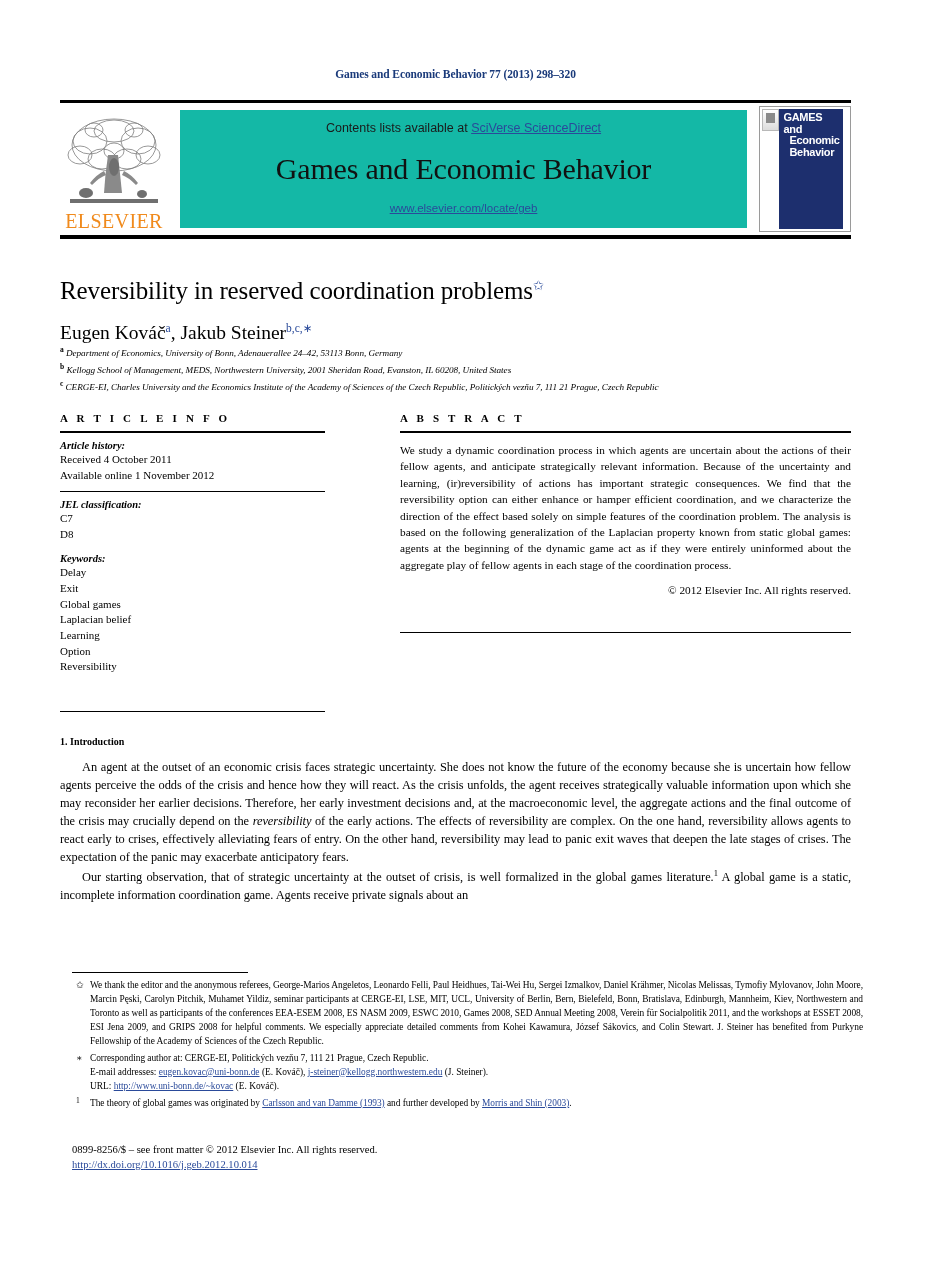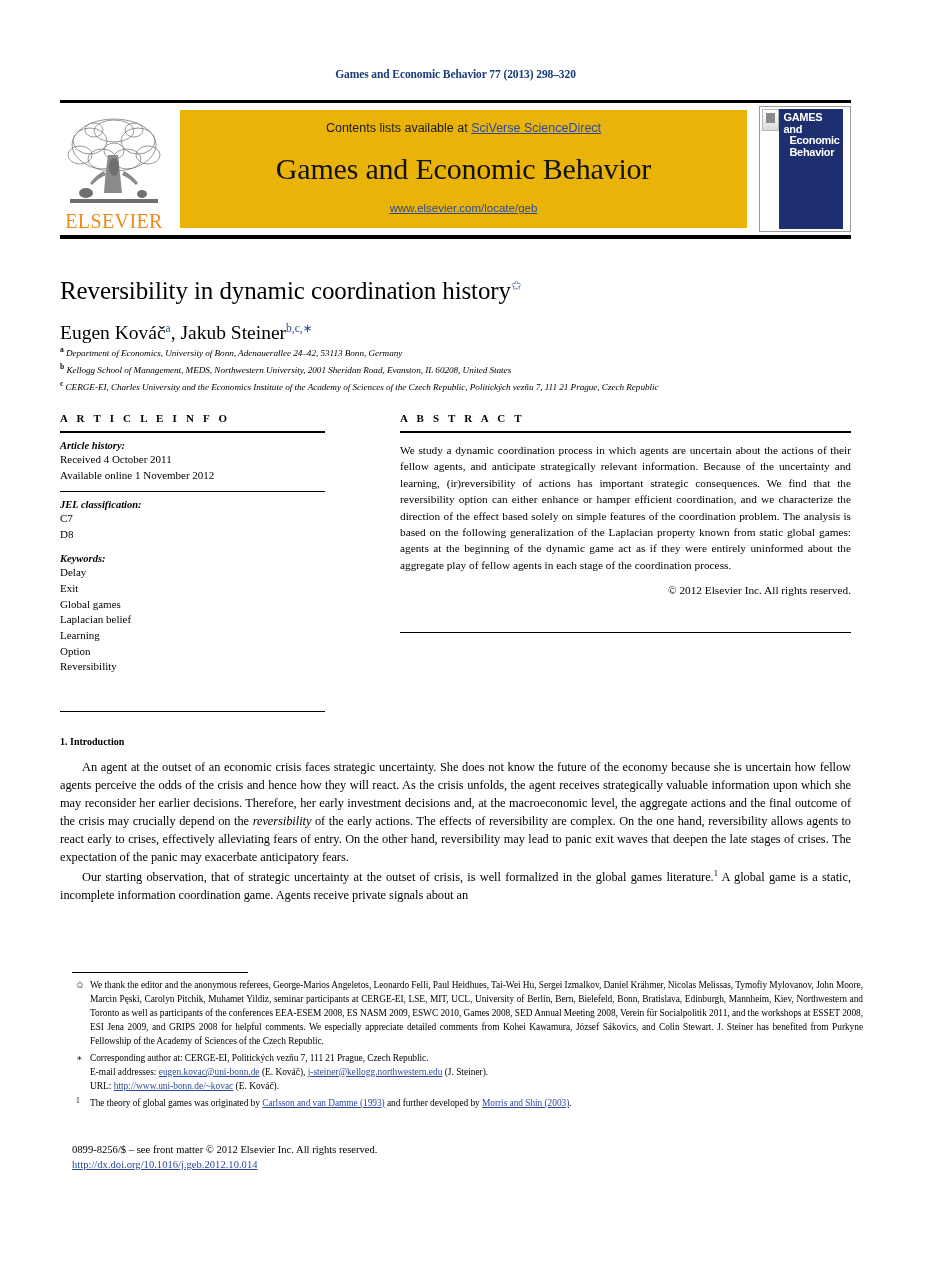--- a/index.html
+++ b/index.html
@@ -64,21 +64,21 @@
   .elsevier-word {
     font-family: "Liberation Serif", serif;
     font-size: 20px;
     letter-spacing: 0.4px;
     color: #f08a1c;
     line-height: 1;
     margin-top: 1px;
   }
   .journal-band {
     flex: 1 1 auto;
-    background: #eab308;
+    background: #14b8a6;
     margin: 7px 0 7px 12px;
     display: flex;
     flex-direction: column;
     justify-content: space-between;
     align-items: center;
     padding: 11px 0 14px 0;
     box-sizing: border-box;
   }
   .contents-line {
     font-family: "Liberation Sans", sans-serif;
@@ -423,21 +423,21 @@
         </div>
         <div class="cover-footer">
             <i></i>
           </div>
       </div>
 
     </div>
 
     <div class="title-block">
       <h1 class="paper-title">
-        <span>Reversibility in dynamic coordination history</span><span class="star">✩</span>
+        <span>Reversibility in reserved coordination problems</span><span class="star">✩</span>
       </h1>
       <div class="authors">
         <span>Eugen Kováč</span><sup>a</sup>, <span>Jakub Steiner</span><sup>b,c,</sup><sup>∗</sup>
       </div>
       <div class="affiliations">
         <div><sup>a</sup> <span>Department of Economics, University of Bonn, Adenauerallee 24–42, 53113 Bonn, Germany</span></div>
         <div><sup>b</sup> <span>Kellogg School of Management, MEDS, Northwestern University, 2001 Sheridan Road, Evanston, IL 60208, United States</span></div>
         <div><sup>c</sup> <span>CERGE-EI, Charles University and the Economics Institute of the Academy of Sciences of the Czech Republic, Politických vezňu 7, 111 21 Prague, Czech Republic</span></div>
       </div>
     </div>

